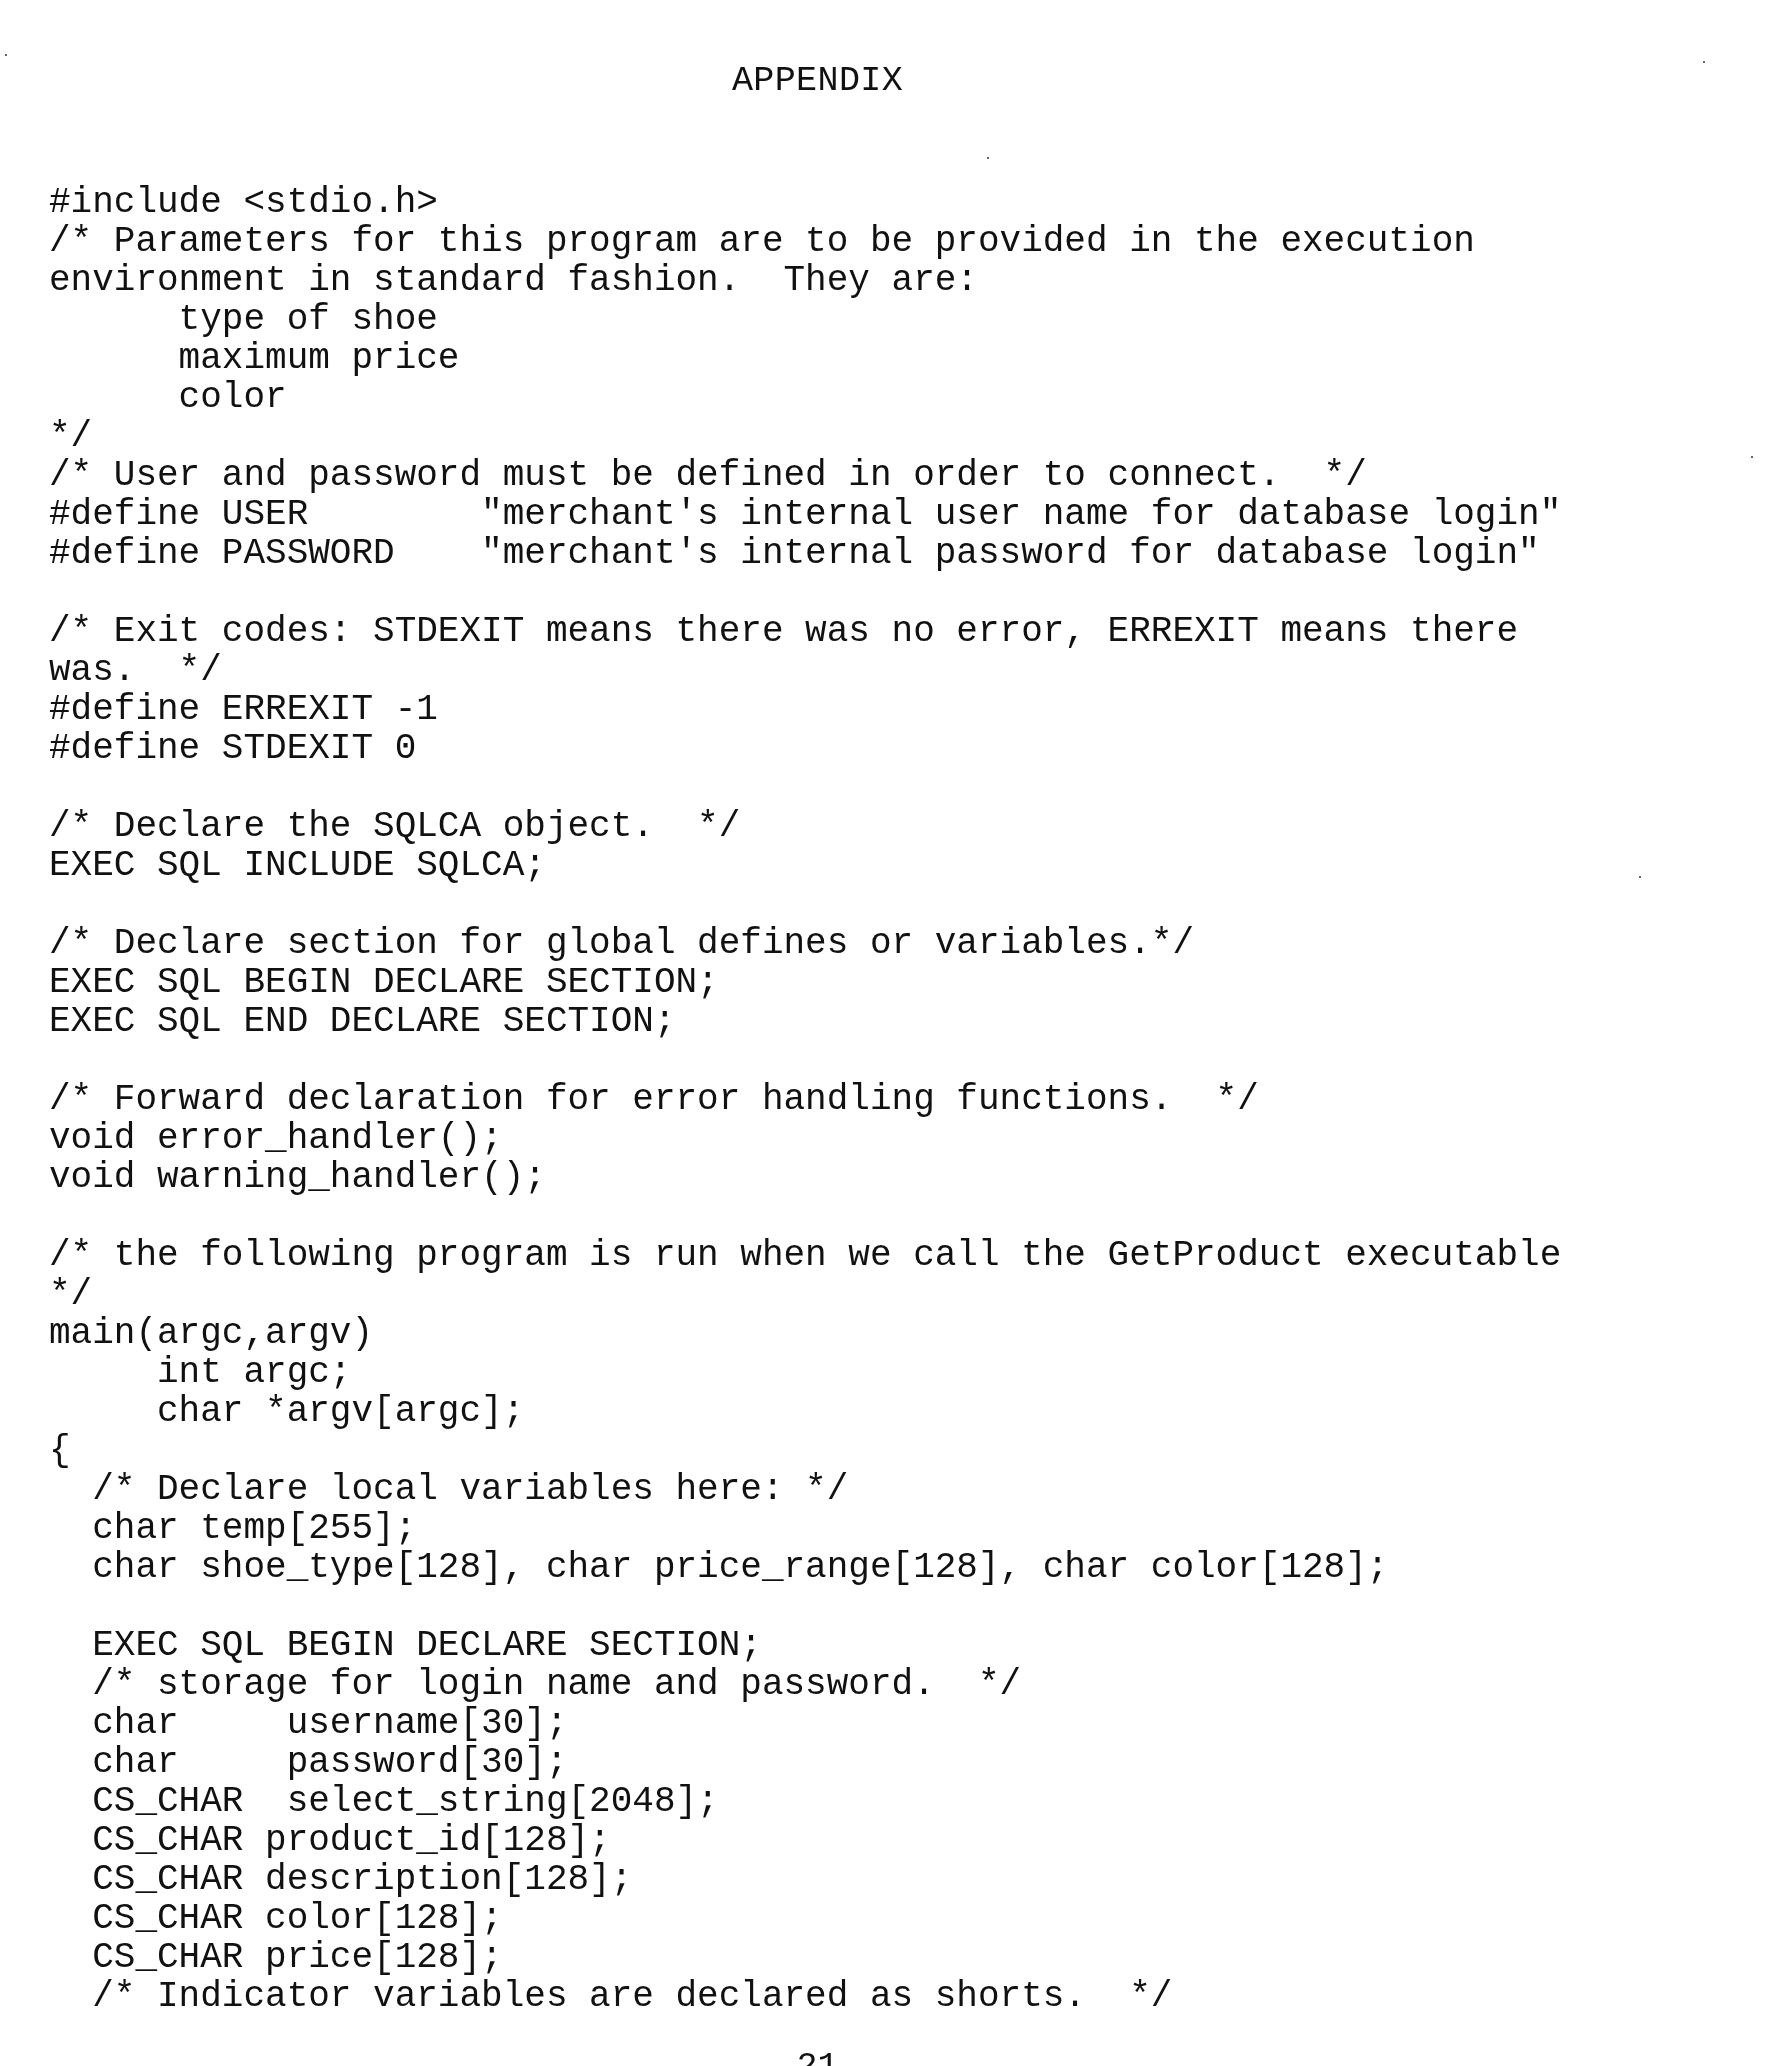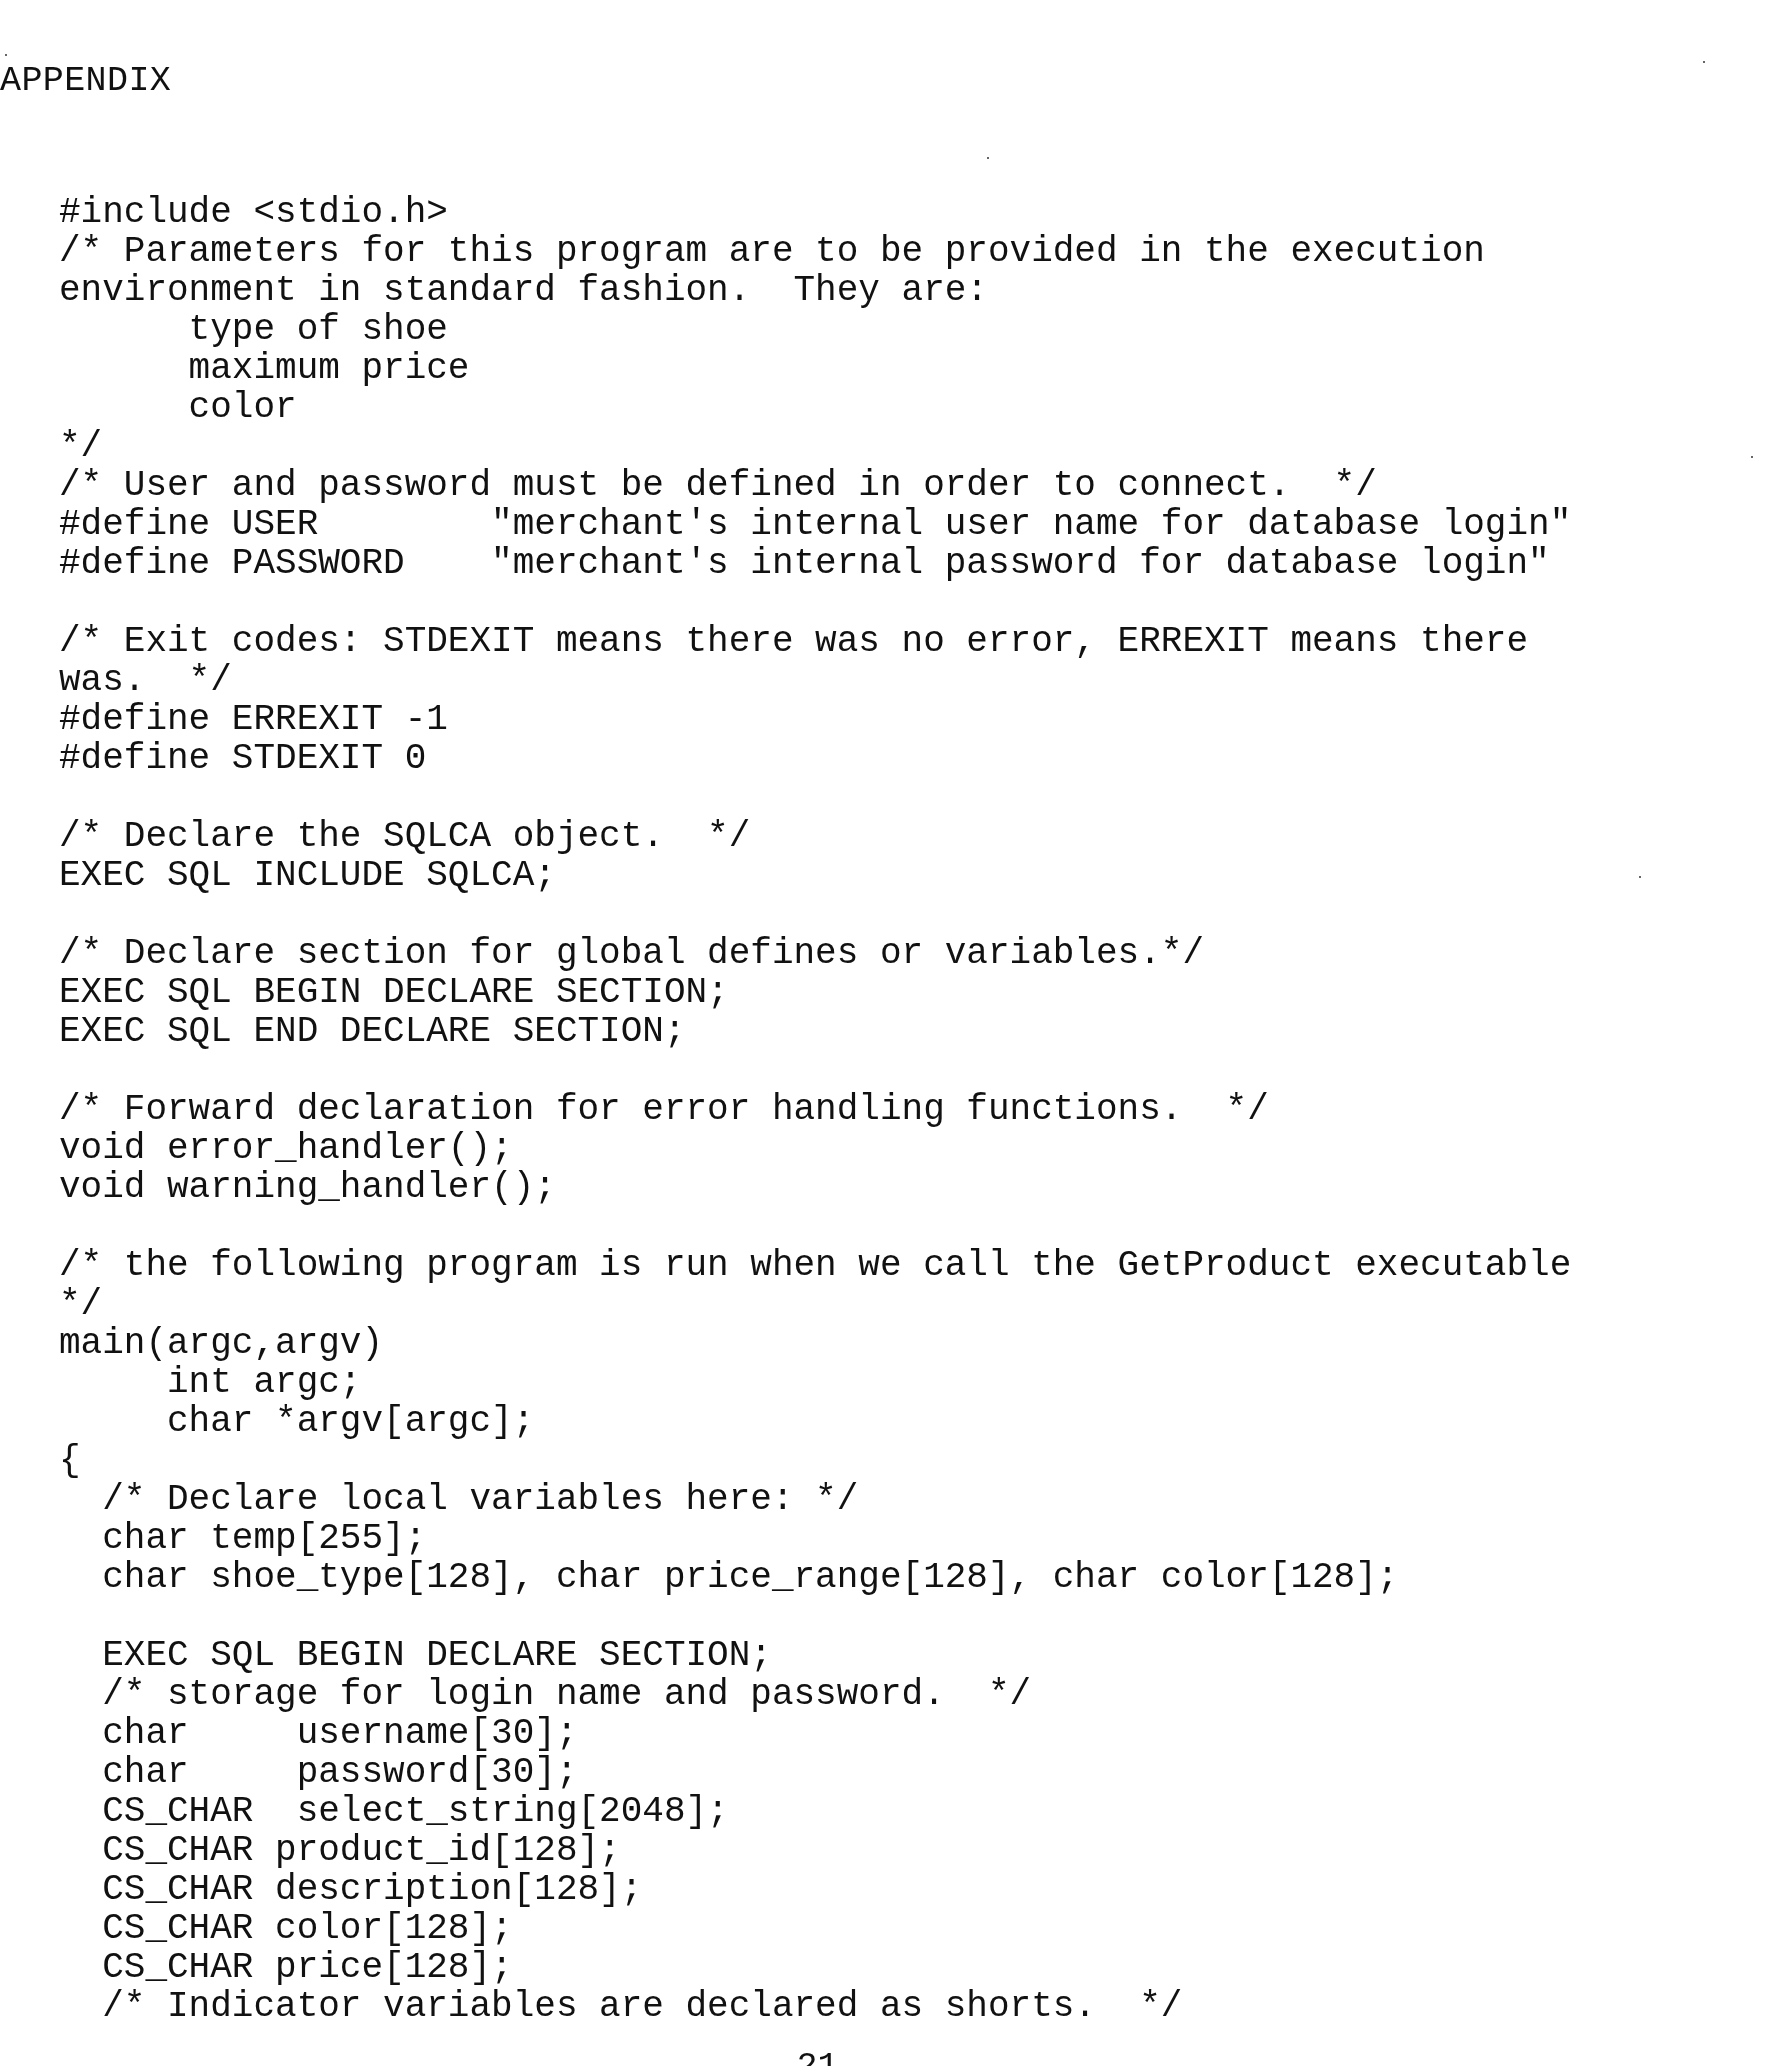--- a/index.html
+++ b/index.html
@@ -20,30 +20,30 @@
       left: 0;
       top: 0;
       width: 1788px;
       height: 2066px;
     }
     .heading {
       position: absolute;
       top: 60px;
       left: 0;
       width: 1635px;
-      text-align: left;
+      text-align: center;
       font-size: 35px;
       line-height: 42px;
       letter-spacing: 0.4px;
     }
     .code {
       position: absolute;
       left: 47px;
       top: 181px;
-      margin: 12px;
+      margin: 2px;
       font-family: "Liberation Mono", "DejaVu Sans Mono", monospace;
       font-size: 36px;
       line-height: 39px;
       white-space: pre;
       letter-spacing: 0px;
     }
     .code .line {
       display: block;
       height: 39px;
     }

